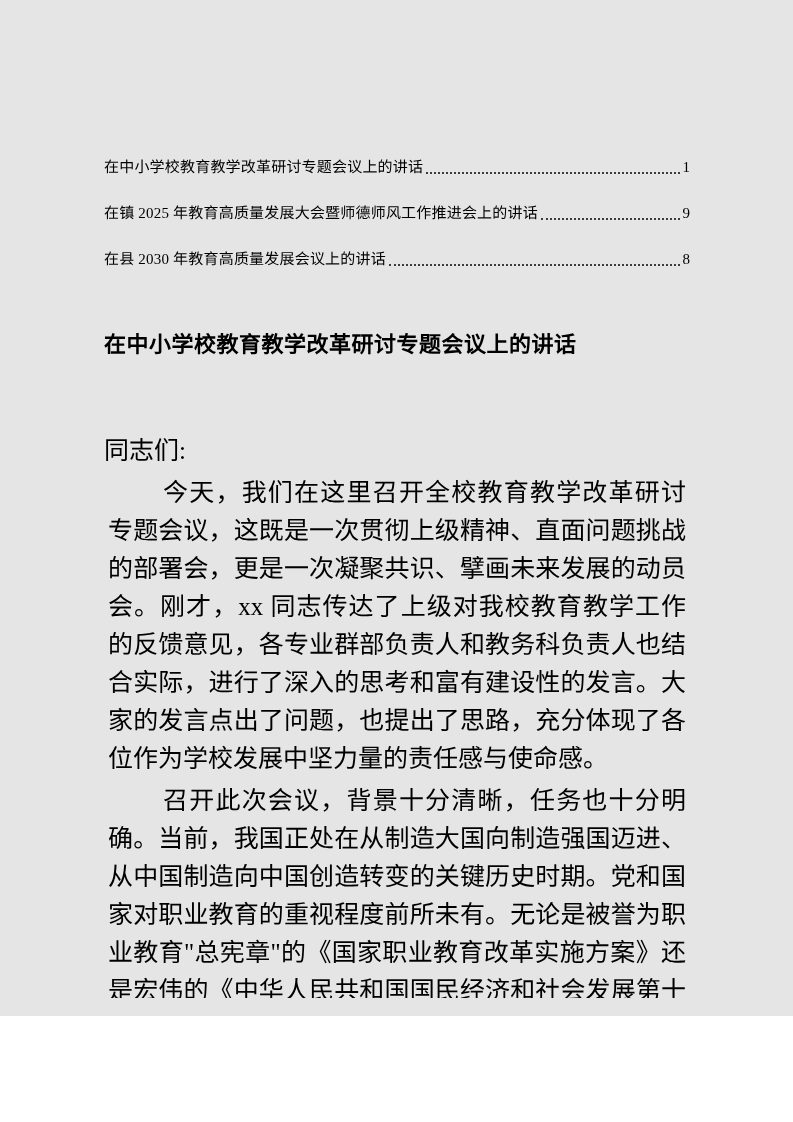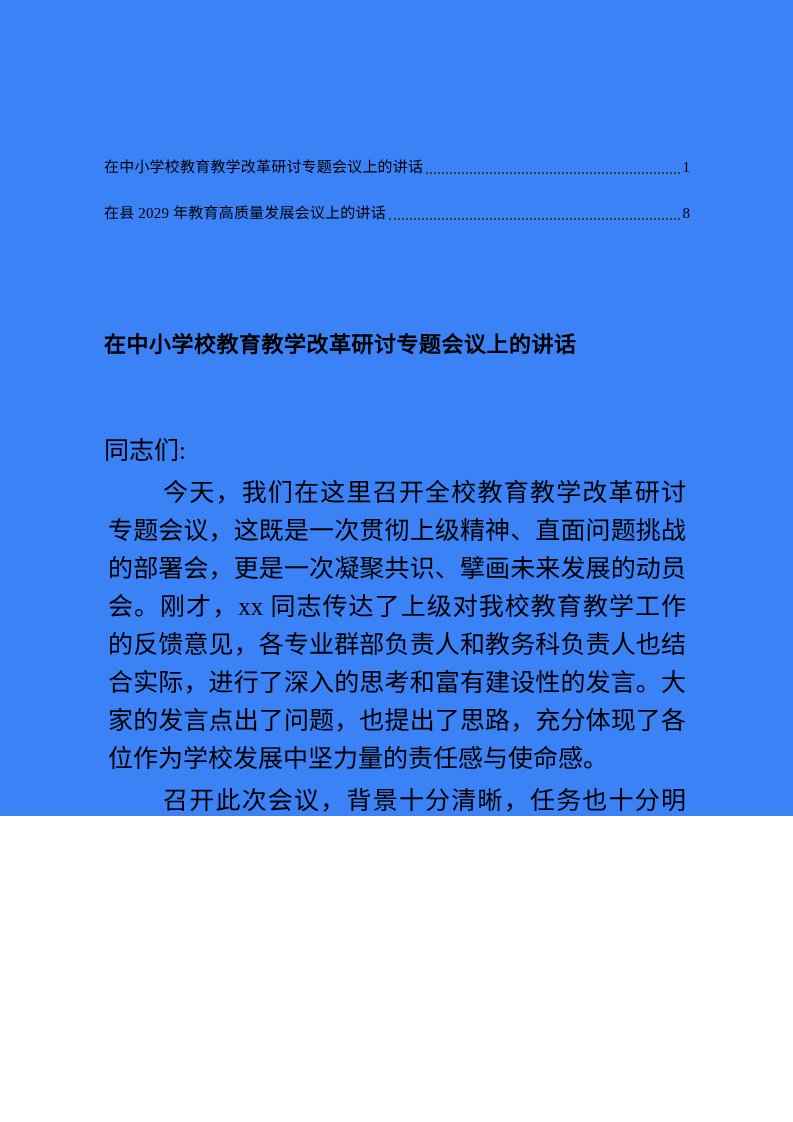--- a/index.html
+++ b/index.html
@@ -3,22 +3,22 @@
 <meta charset="utf-8">
 <style>
   html, body {
     margin: 0;
     padding: 0;
     background: #ffffff;
   }
   .page {
     position: relative;
     width: 793px;
-    height: 816px;
-    background: #3b82f6;
+    height: 1016px;
+    background: #e5e5e5;
     overflow: hidden;
     color: #000000;
     font-family: "Liberation Serif", "DejaVu Serif", serif;
   }
 
   
   .toc {
     position: absolute;
     left: 104px;
     top: 156px;
@@ -97,21 +97,26 @@
 
 <div class="page">
 
   <nav class="toc">
     <div class="toc-entry">
       <span class="toc-title">在中小学校教育教学改革研讨专题会议上的讲话</span>
       <span class="toc-dots"></span>
       <span class="toc-page">1</span>
     </div>
     <div class="toc-entry">
-      <span class="toc-title">在县 2029 年教育高质量发展会议上的讲话</span>
+      <span class="toc-title">在镇 2025 年教育高质量发展大会暨师德师风工作推进会上的讲话</span>
+      <span class="toc-dots"></span>
+      <span class="toc-page">9</span>
+    </div>
+    <div class="toc-entry">
+      <span class="toc-title">在县 2030 年教育高质量发展会议上的讲话</span>
       <span class="toc-dots"></span>
       <span class="toc-page">8</span>
     </div>
   </nav>
 
   <h1 class="doc-title">在中小学校教育教学改革研讨专题会议上的讲话</h1>
 
   <div class="body-block">
     <p class="salutation">同志们:</p>
     <p class="para">今天，我们在这里召开全校教育教学改革研讨专题会议，这既是一次贯彻上级精神、直面问题挑战的部署会，更是一次凝聚共识、擘画未来发展的动员会。刚才，xx 同志传达了上级对我校教育教学工作的反馈意见，各专业群部负责人和教务科负责人也结合实际，进行了深入的思考和富有建设性的发言。大家的发言点出了问题，也提出了思路，充分体现了各位作为学校发展中坚力量的责任感与使命感。</p>

